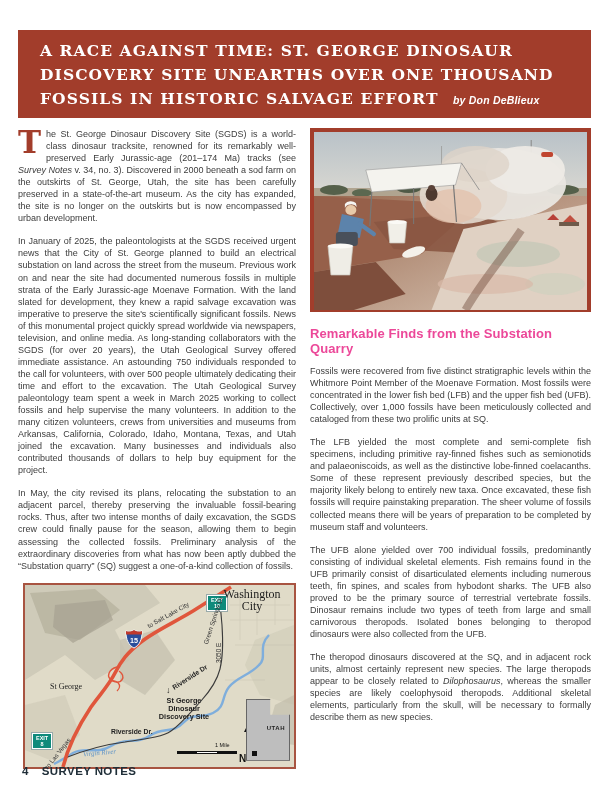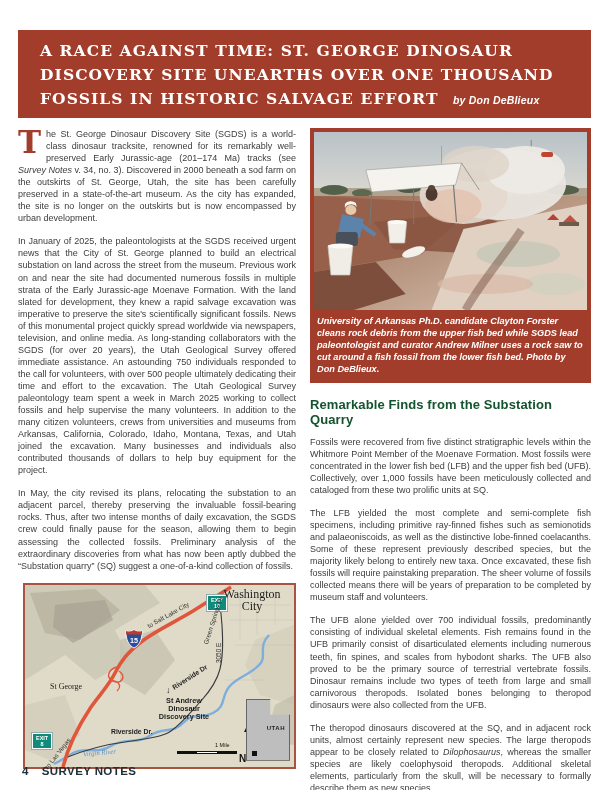--- a/index.html
+++ b/index.html
@@ -38,21 +38,21 @@
   
   .photo-block { width:281px; background:#A23D2B; padding:4px 4px 2px 4px; }
   .photo { width:100%; height:178px; position:relative; overflow:hidden; background:#C9B39E; }
   .photo svg { display:block; width:100%; height:100%; }
   .photo-caption {
     color:#fff; font-weight:bold; font-style:italic; font-size:9.2px;
     line-height:1.3; padding:6px 3px 5px 3px; text-align:left;
   }
 
   .section-heading {
-    color:#14532d; font-weight:bold; font-size:13px; margin:14px 0 9px 0; letter-spacing:0.1px;
+    color:#ec4899; font-weight:bold; font-size:13px; margin:14px 0 9px 0; letter-spacing:0.1px;
   }
 
   
   .map-fig {
     position:relative; width:273px; height:186px; margin:3px 0 0 5px;
     border:2px solid #A85441; background:#E0DBC8; overflow:hidden;
   }
   .map-fig svg.map-base { position:absolute; inset:0; width:100%; height:100%; }
   .mlabel { position:absolute; color:#1d1d1d; white-space:nowrap; }
   .lbl-serif { font-family:"Liberation Serif",serif; }
@@ -160,21 +160,21 @@
           <div>10</div>
         </div>
         <div class="exit-sign" style="left:7px; top:148px;">
           <div>EXIT</div>
           <div>8</div>
         </div>
 
         <div class="mlabel lbl-serif lbl-city" style="left:196px; top:3px;">Washington City</div>
         <div class="mlabel lbl-serif lbl-stgeorge" style="left:24px; top:98px;">St George</div>
         <div class="mlabel lbl-site-arrow" style="left:141px; top:100px;">↓</div>
-        <div class="mlabel lbl-site" style="left:127px; top:112px;">St Andrew Dinosaur Discovery Site</div>
+        <div class="mlabel lbl-site" style="left:127px; top:112px;">St George Dinosaur Discovery Site</div>
         <div class="mlabel lbl-road" style="left:146px; top:100px; transform:rotate(-33deg); transform-origin:left top;">Riverside Dr</div>
         <div class="mlabel lbl-road" style="left:86px; top:143px;">Riverside Dr.</div>
         <div class="mlabel lbl-road-sm" style="left:177px; top:58px; transform:rotate(-72deg); transform-origin:left top;">Green Springs Dr</div>
         <div class="mlabel lbl-road-sm" style="left:190px; top:78px; transform:rotate(-90deg); transform-origin:left top;">3050 E</div>
         <div class="mlabel lbl-road-sm" style="left:121px; top:38px; transform:rotate(-29deg); transform-origin:left top;">to Salt Lake City</div>
         <div class="mlabel lbl-road-sm" style="left:24px; top:178px; transform:rotate(-52deg); transform-origin:left bottom;">to Las Vegas</div>
         <div class="mlabel lbl-river" style="left:58px; top:164px; transform:rotate(-5deg);">Virgin River</div>
 
         <div class="scalebar">
           <div class="seg" style="background:#111;"></div>
@@ -265,21 +265,20 @@
               <polygon points="14,114 39,114 36,143 17,143" fill="#EFEDE6" stroke="#C9C5BB" stroke-width="0.7"></polygon>
               <ellipse cx="26.5" cy="114" rx="12.5" ry="2.5" fill="#FBFAF6"></ellipse>
               <ellipse cx="83.5" cy="90" rx="9.5" ry="2" fill="#FBFAF6"></ellipse>
             </g>
             <g>
               <ellipse cx="118" cy="62" rx="6" ry="7" fill="#4E3A30"></ellipse>
               <ellipse cx="118" cy="56" rx="3.5" ry="3" fill="#5A4238"></ellipse>
             </g>
           </svg>
         </div>
-        <div class="photo-caption">University of Arkansas Ph.D. candidate Clayton Forster cleans rock debris from the upper fish bed while SGDS lead paleontologist and curator Andrew Milner uses a rock saw to cut around a fish fossil from the lower fish bed. Photo by Don DeBlieux.</div>
       </div>
 
       <div class="section-heading">Remarkable Finds from the Substation Quarry</div>
 
       <p class="body-para">Fossils were recovered from five distinct stratigraphic levels within the Whitmore Point Member of the Moenave Formation. Most fossils were concentrated in the lower fish bed (LFB) and the upper fish bed (UFB). Collectively, over 1,000 fossils have been meticulously collected and cataloged from these two prolific units at SQ.</p>
       <p class="body-para">The LFB yielded the most complete and semi-complete fish specimens, including primitive ray-finned fishes such as semionotids and palaeoniscoids, as well as the distinctive lobe-finned coelacanths. Some of these represent previously described species, but the majority likely belong to entirely new taxa. Once excavated, these fish fossils will require painstaking preparation. The sheer volume of fossils collected means there will be years of preparation to be completed by museum staff and volunteers.</p>
       <p class="body-para">The UFB alone yielded over 700 individual fossils, predominantly consisting of individual skeletal elements. Fish remains found in the UFB primarily consist of disarticulated elements including numerous teeth, fin spines, and scales from hybodont sharks. The UFB also proved to be the primary source of terrestrial vertebrate fossils. Dinosaur remains include two types of teeth from large and small carnivorous theropods. Isolated bones belonging to theropod dinosaurs were also collected from the UFB.</p>
       <p class="body-para"><span>The theropod dinosaurs discovered at the SQ, and in adjacent rock units, almost certainly represent new species. The large theropods appear to be closely related to </span><span class="ital">Dilophosaurus</span><span>, whereas the smaller species are likely coelophysoid theropods. Additional skeletal elements, particularly from the skull, will be necessary to formally describe them as new species.</span></p>
     </div>
   </div>

